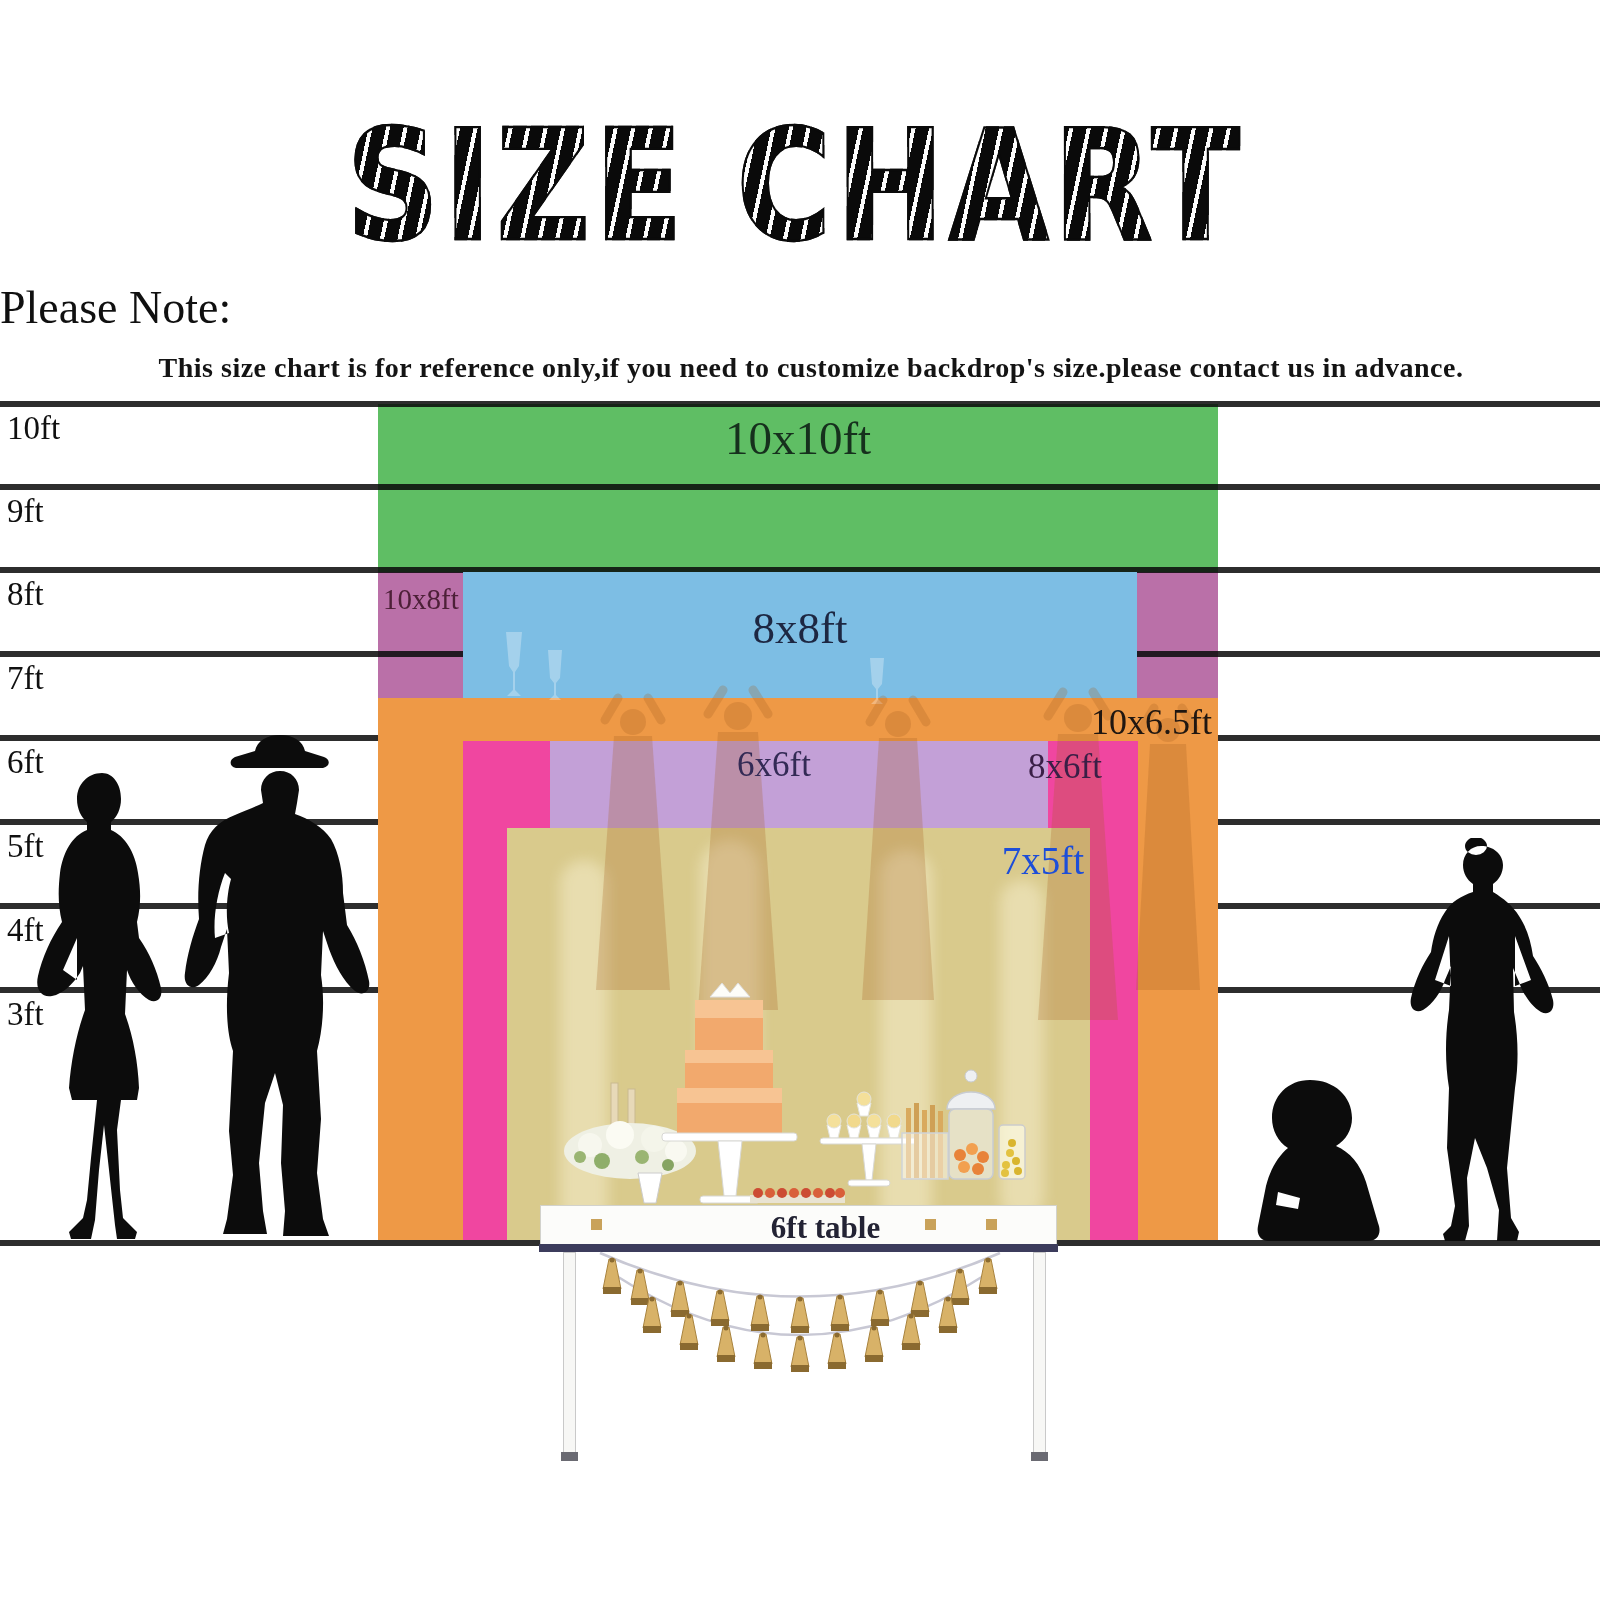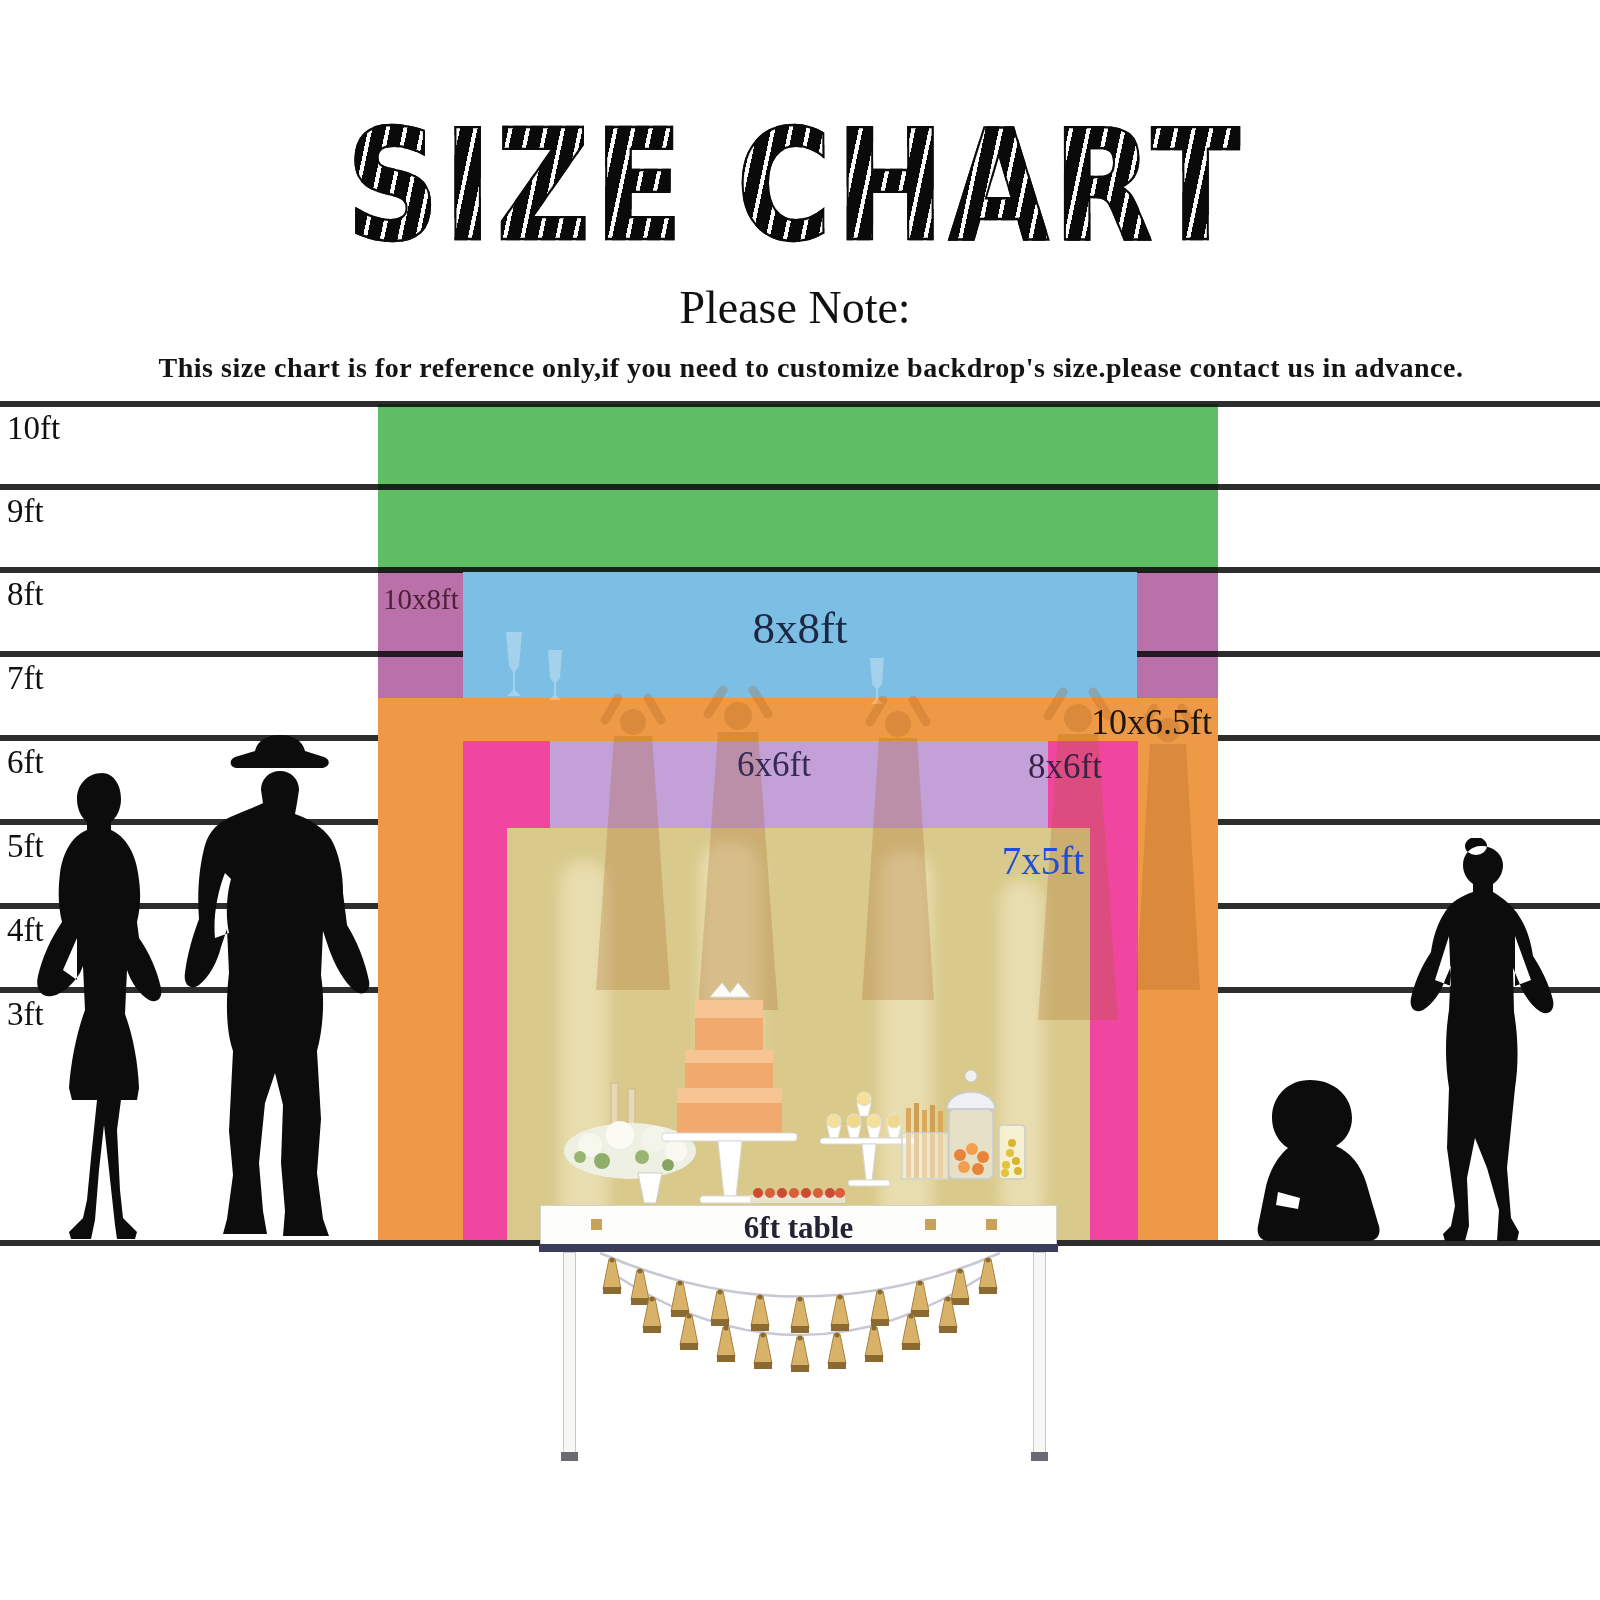--- a/index.html
+++ b/index.html
@@ -8,21 +8,21 @@
 
   
   .title{position:absolute;top:96px;left:0;width:1590px;text-align:center;z-index:14;
          font-family:"DejaVu Sans",sans-serif;font-weight:bold;font-size:130px;letter-spacing:4px;
          transform:scaleY(1.18);transform-origin:top center;color:#0a0a0a;white-space:nowrap;}
   @supports ((-webkit-background-clip:text) or (background-clip:text)){
     .title{background:repeating-linear-gradient(104deg,#0a0a0a 0 7px,#fdfdfd 7px 11px,#0a0a0a 11px 17px);
            -webkit-background-clip:text;background-clip:text;color:transparent;
            -webkit-text-stroke:2px #0a0a0a;}
   }
-  .subtitle{position:absolute;top:281px;left:0;width:1590px;text-align:center;z-index:14;
+  .subtitle{position:absolute;top:281px;left:0;width:1590px;z-index:14;
             font-size:46px;color:#101010;}
   .note{position:absolute;top:352px;left:0;width:1590px;text-align:center;z-index:14;
         font-size:28px;font-weight:bold;color:#141414;letter-spacing:.5px;padding-left:16px;}
 
   
   .line{position:absolute;left:0;width:1600px;height:6px;background:var(--line,#0a0a0a);opacity:.86;z-index:3;}
   #ln10{top:401px}#ln9{top:484px}#ln8{top:567px}#ln7{top:651px}
   #ln6{top:735px}#ln5{top:819px}#ln4{top:903px}#ln3{top:987px}#lng{top:1240px}
   .flabel{position:absolute;left:7px;font-size:33px;font-weight:normal;color:#101010;z-index:3;}
   #fl10{top:410px}#fl9{top:493px}#fl8{top:576px}#fl7{top:660px}
@@ -70,21 +70,21 @@
             border:1px solid #d2d2cc;box-sizing:border-box;z-index:12;}
   .tableedge{position:absolute;left:539px;top:1244px;width:519px;height:8px;background:var(--table_edge);z-index:12;}
   .dot{position:absolute;top:1219px;width:11px;height:11px;background:#c9a25a;z-index:13;}
   #dot1{left:591px}#dot2{left:925px}#dot3{left:986px}
   .leg{position:absolute;top:1252px;width:13px;height:201px;background:#f7f7f5;border:1px solid #c9c9c9;
        box-sizing:border-box;z-index:12;}
   #leg-l{left:563px}#leg-r{left:1033px}
   .foot{position:absolute;top:1452px;width:17px;height:9px;background:#6a6a72;z-index:12;}
   #foot-l{left:561px}#foot-r{left:1031px}
   .tlabel{position:absolute;left:540px;top:1210px;width:517px;text-align:center;z-index:13;
-          font-size:31px;font-weight:bold;color:#232334;}
+          font-size:31px;font-weight:bold;color:#232334;padding-left:27px;}
   #items{left:550px;top:975px;width:510px;height:230px;z-index:12;}
   #banner{left:540px;top:1245px;width:520px;height:170px;z-index:13;}
 </style>
 </head>
 <body>
 
 <div class="stage">
 
   <div class="title">SIZE CHART</div>
   <div class="subtitle">Please Note:</div>
@@ -143,20 +143,21 @@
         <circle cx="700" cy="148" r="14" stroke="none"></circle>
         <path fill="none" d="M670,146 L685,122 M730,146 L715,122"></path>
         <path stroke="none" d="M680,164 L720,164 L740,450 L660,450 Z"></path>
         <circle cx="790" cy="160" r="12" stroke="none"></circle>
         <path fill="none" d="M764,158 L776,138 M816,158 L804,138"></path>
         <path stroke="none" d="M772,174 L808,174 L822,420 L758,420 Z"></path>
       </g>
     </g>
   </svg>
 
+  <div class="slabel" id="lbl-10x10">10x10ft</div>
   <div class="slabel" id="lbl-10x8">10x8ft</div>
   <div class="slabel" id="lbl-8x8">8x8ft</div>
   <div class="slabel" id="lbl-10x65">10x6.5ft</div>
   <div class="slabel" id="lbl-8x6">8x6ft</div>
   <div class="slabel" id="lbl-6x6">6x6ft</div>
   <div class="slabel" id="lbl-7x5">7x5ft</div>
 
   <svg class="sil" id="sil-w1" viewBox="0 0 150 473">
     <path fill="#0c0c0c" fill-rule="evenodd" d="M77,3 C63,3 52,14 52,29 C52,39 56,47 62,52 L62,60 C47,66 38,82 35,103 C33,121 33,136 37,152 C26,168 17,188 13,206 C10,219 16,228 27,226 C38,224 48,214 55,203 L58,196 L60,240 C52,262 46,290 44,318 L47,330 L72,330 L66,388 L62,430 L58,448 L44,462 L46,469 L66,469 L70,450 L74,400 L79,355 L84,400 L90,455 L92,469 L110,469 L112,462 L98,448 L95,420 L92,360 L96,330 L112,330 L114,318 C113,292 108,266 100,244 L102,200 C106,212 114,224 124,230 C132,234 138,228 136,218 C132,200 124,182 114,168 L112,152 C116,136 116,120 113,103 C110,82 100,66 86,60 L86,52 C92,47 96,39 96,29 C96,14 88,3 77,3 Z M52,168 L38,200 L52,210 Z"></path>
   </svg>

